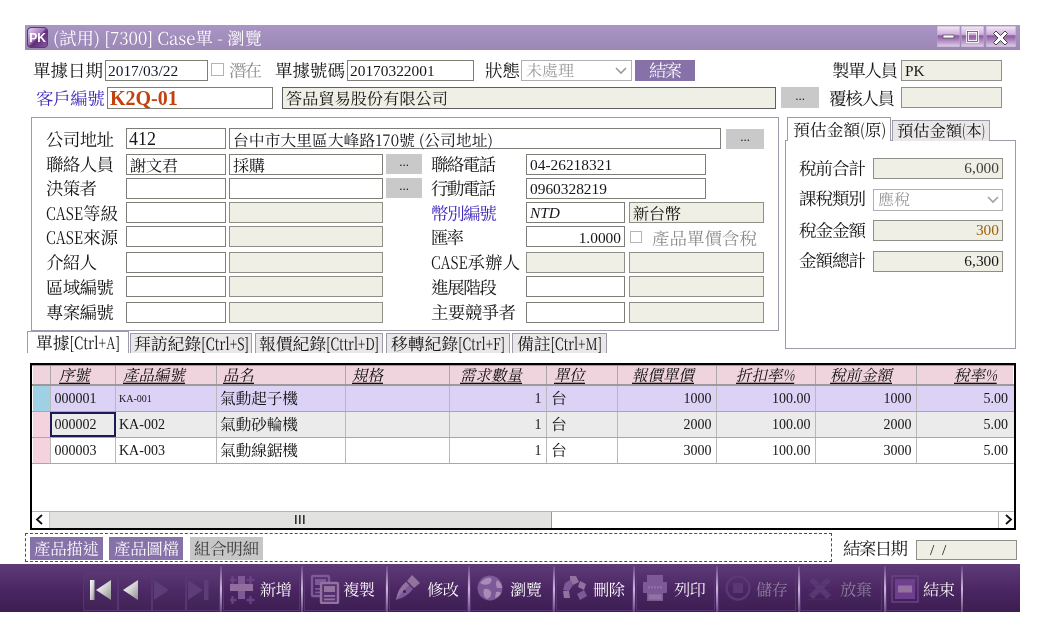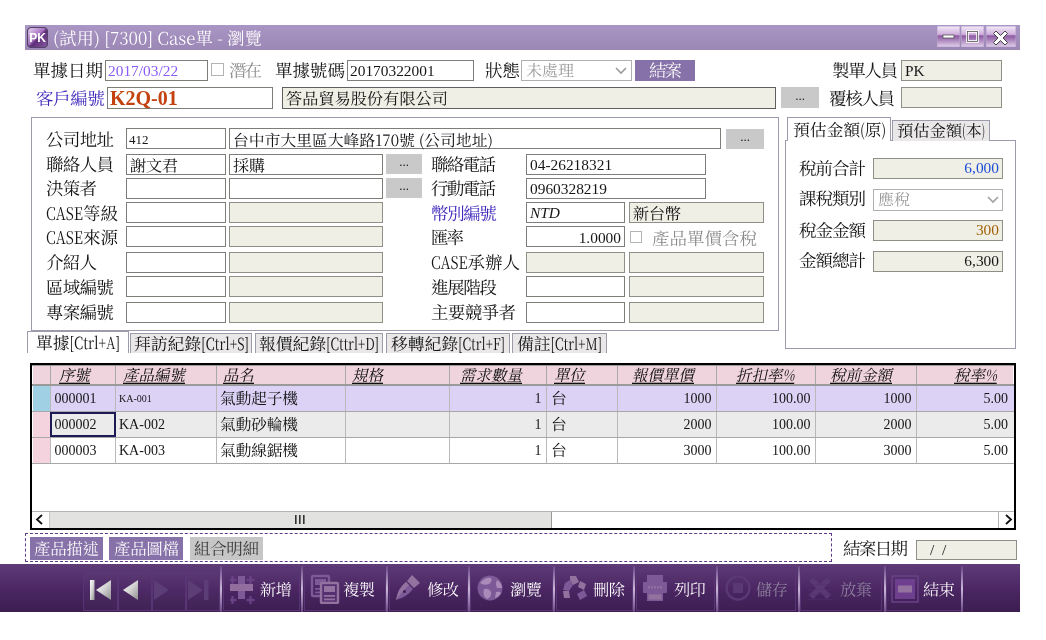--- a/index.html
+++ b/index.html
@@ -333,21 +333,21 @@
 <rect x="0" y="0" width="30" height="21" fill="url(#wb986)" stroke="#b9a5cc" stroke-width="1"></rect>
 <path d="M10 5 L14.5 9.5 L19 5 L21.5 7.5 L17 12 L21.5 16.5 L19 19 L14.5 14.5 L10 19 L7.5 16.5 L12 12 L7.5 7.5 Z" fill="#fff" stroke="#444" stroke-width="1"></path>
     </svg>
     <svg style="position:absolute;left:33px;top:59.1px;overflow:visible" width="71" height="24" fill="#161616">
       <use href="#g17" x="0.0" y="17.9"></use>
       <use href="#g18" x="17.5" y="17.9"></use>
       <use href="#g19" x="35.0" y="17.9"></use>
       <use href="#g20" x="52.5" y="17.9"></use>
     </svg>
     <div style="position:absolute;left:105px;top:60px;width:103px;height:21px;box-sizing:border-box;background:#fff;border:1px solid #7e7e78;"></div>
-    <span style="position:absolute;top:59.0px;font-family:'Liberation Serif',serif;font-size:15.4px;line-height:23.1px;color:#8b5cf6;white-space:pre;left:108px;text-align:right;">2017/03/22</span>
+    <span style="position:absolute;top:59.0px;font-family:'Liberation Serif',serif;font-size:15.4px;line-height:23.1px;color:#0f172a;white-space:pre;left:108px;text-align:right;">2017/03/22</span>
     <div style="position:absolute;left:211px;top:63px;width:13px;height:13px;box-sizing:border-box;background:#fff;border:1px solid #b4b4b4;"></div>
     <svg style="position:absolute;left:229px;top:59.1px;overflow:visible" width="34" height="24" fill="#8a8a8a">
       <use href="#g21" x="0.0" y="17.9"></use>
       <use href="#g22" x="15.5" y="17.9"></use>
     </svg>
     <svg style="position:absolute;left:275px;top:59.1px;overflow:visible" width="71" height="24" fill="#161616">
       <use href="#g17" x="0.0" y="17.9"></use>
       <use href="#g18" x="17.5" y="17.9"></use>
       <use href="#g23" x="35.0" y="17.9"></use>
       <use href="#g24" x="52.5" y="17.9"></use>
@@ -499,21 +499,21 @@
       <use href="#g89" x="48.5" y="17.9"></use>
     </svg>
     <svg style="position:absolute;left:431px;top:301.1px;overflow:visible" width="86" height="24" fill="#161616">
       <use href="#g90" x="0.0" y="17.9"></use>
       <use href="#g91" x="16.9" y="17.9"></use>
       <use href="#g92" x="33.8" y="17.9"></use>
       <use href="#g93" x="50.6" y="17.9"></use>
       <use href="#g58" x="67.5" y="17.9"></use>
     </svg>
     <div style="position:absolute;left:126px;top:128px;width:100px;height:21px;box-sizing:border-box;background:#fff;border:1px solid #7e7e78;"></div>
-    <span style="position:absolute;top:128.0px;font-family:'Liberation Serif',serif;font-size:13px;line-height:23.1px;color:#161616;white-space:pre;left:129px;text-align:right;">412</span>
+    <span style="position:absolute;top:128.0px;font-family:'Liberation Serif',serif;font-size:18px;line-height:23.1px;color:#161616;white-space:pre;left:129px;text-align:right;">412</span>
     <div style="position:absolute;left:229px;top:128px;width:492px;height:21px;box-sizing:border-box;background:#fff;border:1px solid #7e7e78;"></div>
     <svg style="position:absolute;left:233px;top:129.7px;overflow:visible" width="261" height="22" fill="#161616">
       <use href="#g94" x="0.0" y="16.1"></use>
       <use href="#g95" x="15.8" y="16.1"></use>
       <use href="#g96" x="31.6" y="16.1"></use>
       <use href="#g97" x="47.4" y="16.1"></use>
       <use href="#g98" x="63.2" y="16.1"></use>
       <use href="#g99" x="79.0" y="16.1"></use>
       <use href="#g97" x="94.8" y="16.1"></use>
       <use href="#g100" x="110.6" y="16.1"></use>
@@ -626,21 +626,21 @@
       <use href="#g144" x="33.0" y="17.9"></use>
       <use href="#g145" x="49.5" y="17.9"></use>
     </svg>
     <svg style="position:absolute;left:799px;top:249.1px;overflow:visible" width="68" height="24" fill="#161616">
       <use href="#g144" x="0.0" y="17.9"></use>
       <use href="#g145" x="16.5" y="17.9"></use>
       <use href="#g146" x="33.0" y="17.9"></use>
       <use href="#g141" x="49.5" y="17.9"></use>
     </svg>
     <div style="position:absolute;left:873px;top:158px;width:130px;height:21px;box-sizing:border-box;background:#f0efe5;border:1px solid #8f8f87;"></div>
-    <span style="position:absolute;top:156.4px;font-family:'Liberation Serif',serif;font-size:15.4px;line-height:23.1px;color:#1d4ed8;white-space:pre;right:47px;">6,000</span>
+    <span style="position:absolute;top:156.4px;font-family:'Liberation Serif',serif;font-size:15.4px;line-height:23.1px;color:#404040;white-space:pre;right:47px;">6,000</span>
     <div style="position:absolute;left:873px;top:188.5px;width:130px;height:22px;box-sizing:border-box;background:#fff;border:1px solid #b0b0b0;"></div>
     <svg style="position:absolute;left:878px;top:189.1px;overflow:visible" width="33" height="22" fill="#9a9a9a">
       <use href="#g147" x="0.0" y="16.3"></use>
       <use href="#g148" x="16.0" y="16.3"></use>
     </svg>
     <svg style="position:absolute;left:986px;top:194px" width="14" height="12">
       <path d="M2 3 L7 8 L12 3" fill="none" stroke="#a0a0a0" stroke-width="1.6"></path>
     </svg>
     <div style="position:absolute;left:873px;top:219.5px;width:130px;height:21px;box-sizing:border-box;background:#f0efe5;border:1px solid #8f8f87;"></div>
     <span style="position:absolute;top:217.9px;font-family:'Liberation Serif',serif;font-size:15.4px;line-height:23.1px;color:#a16207;white-space:pre;right:47px;">300</span>

